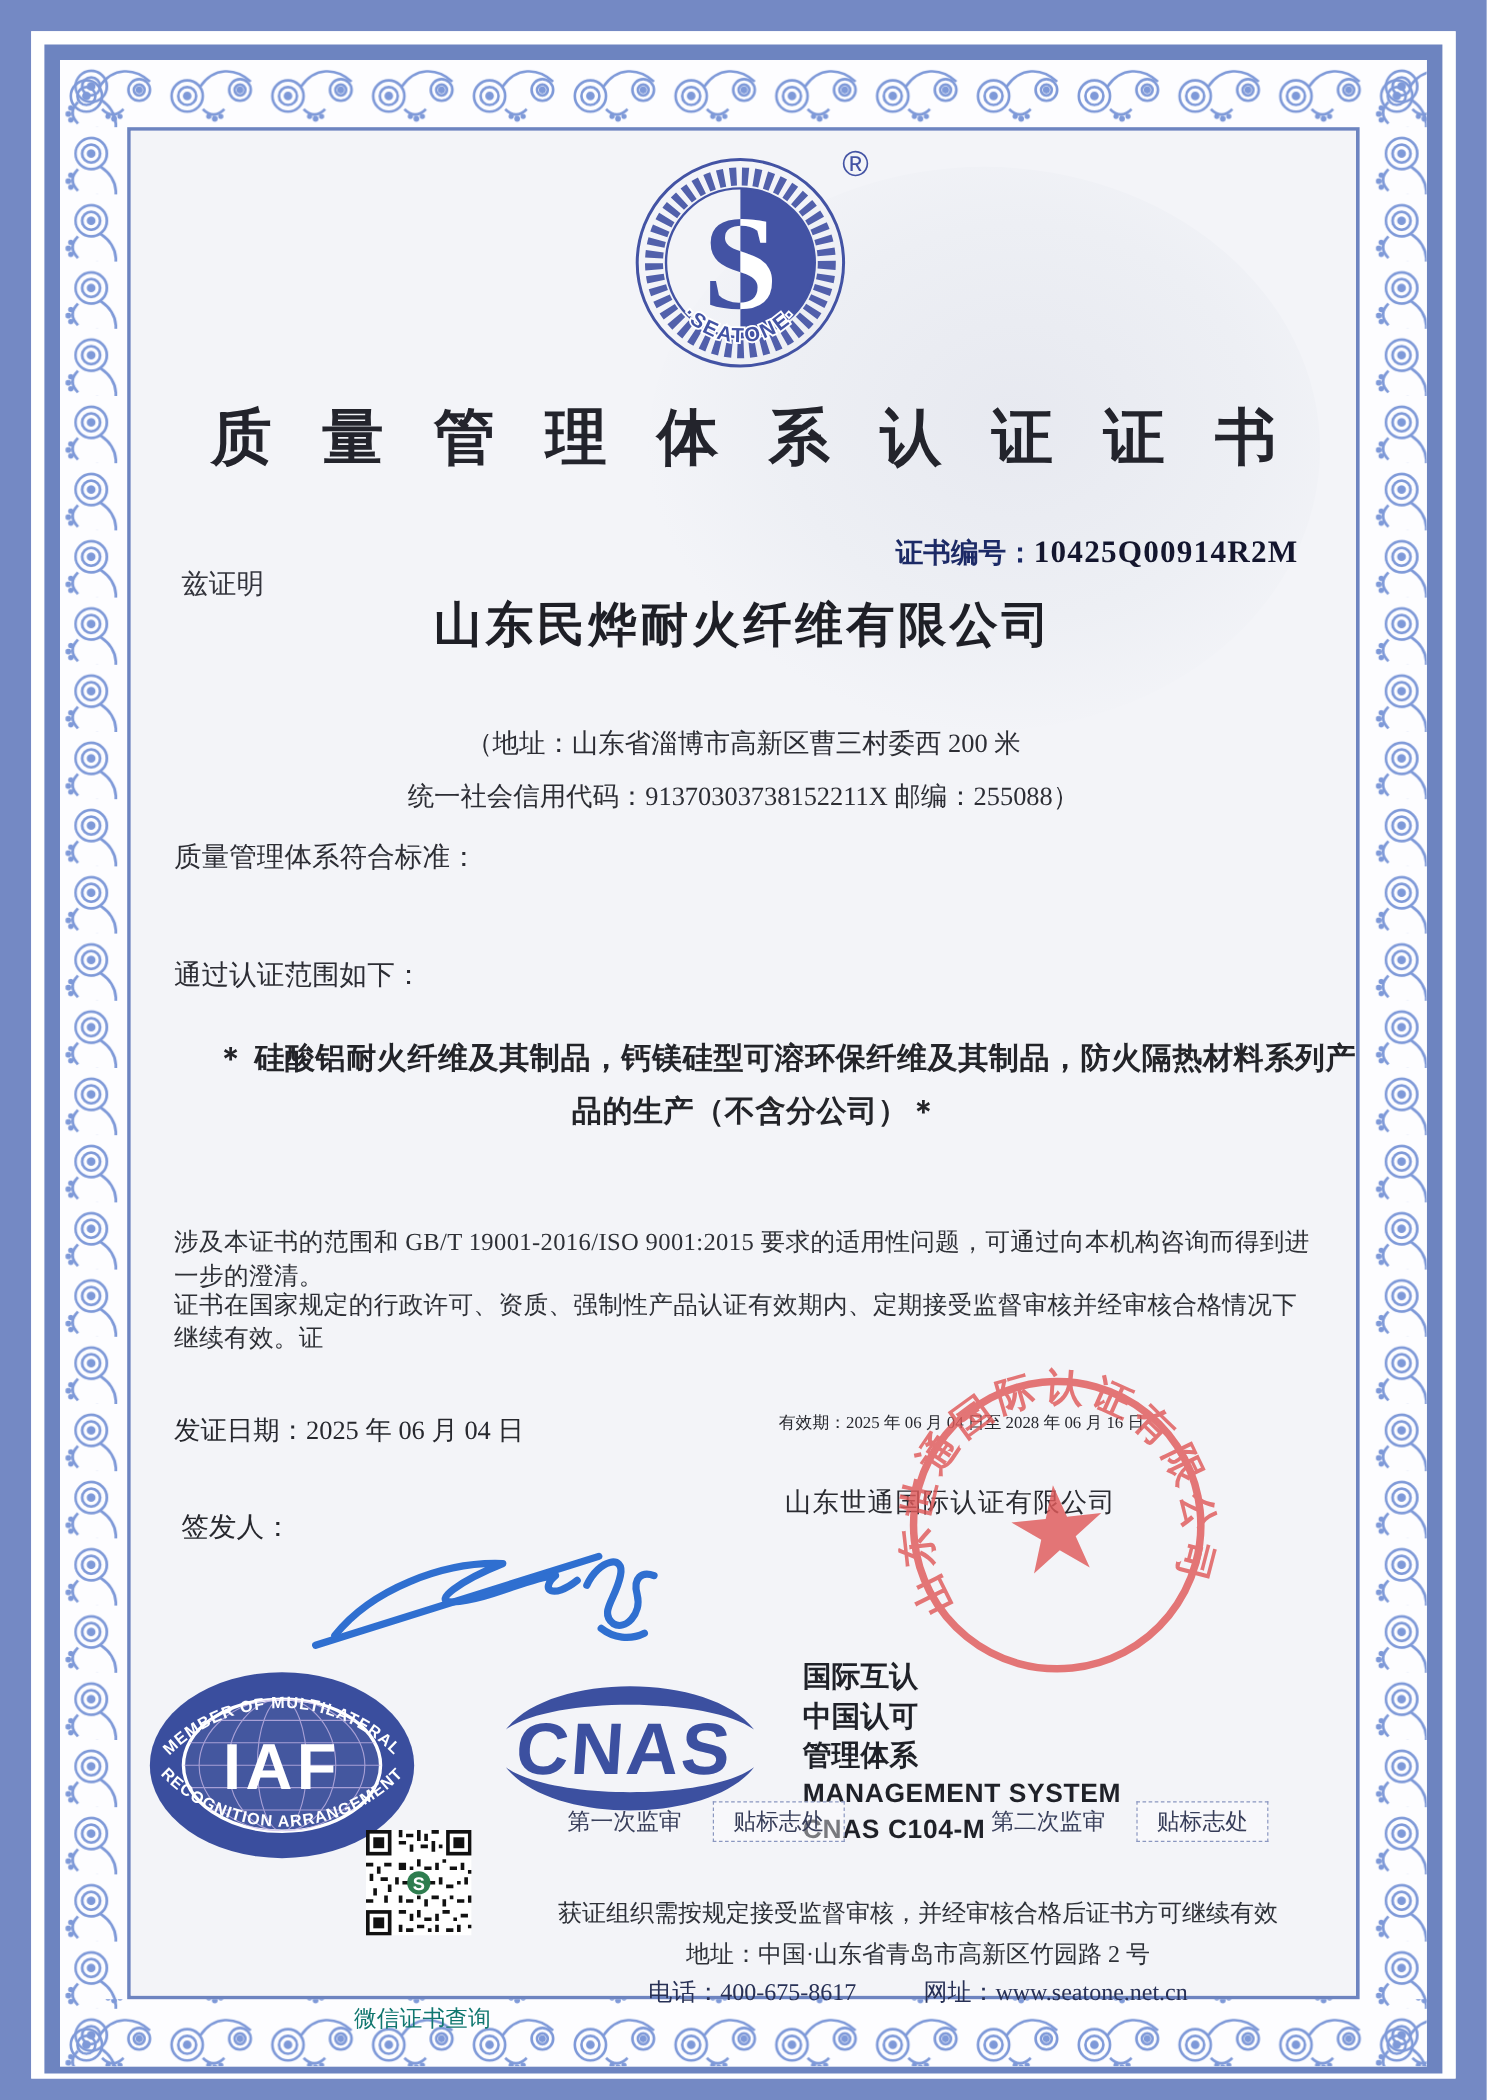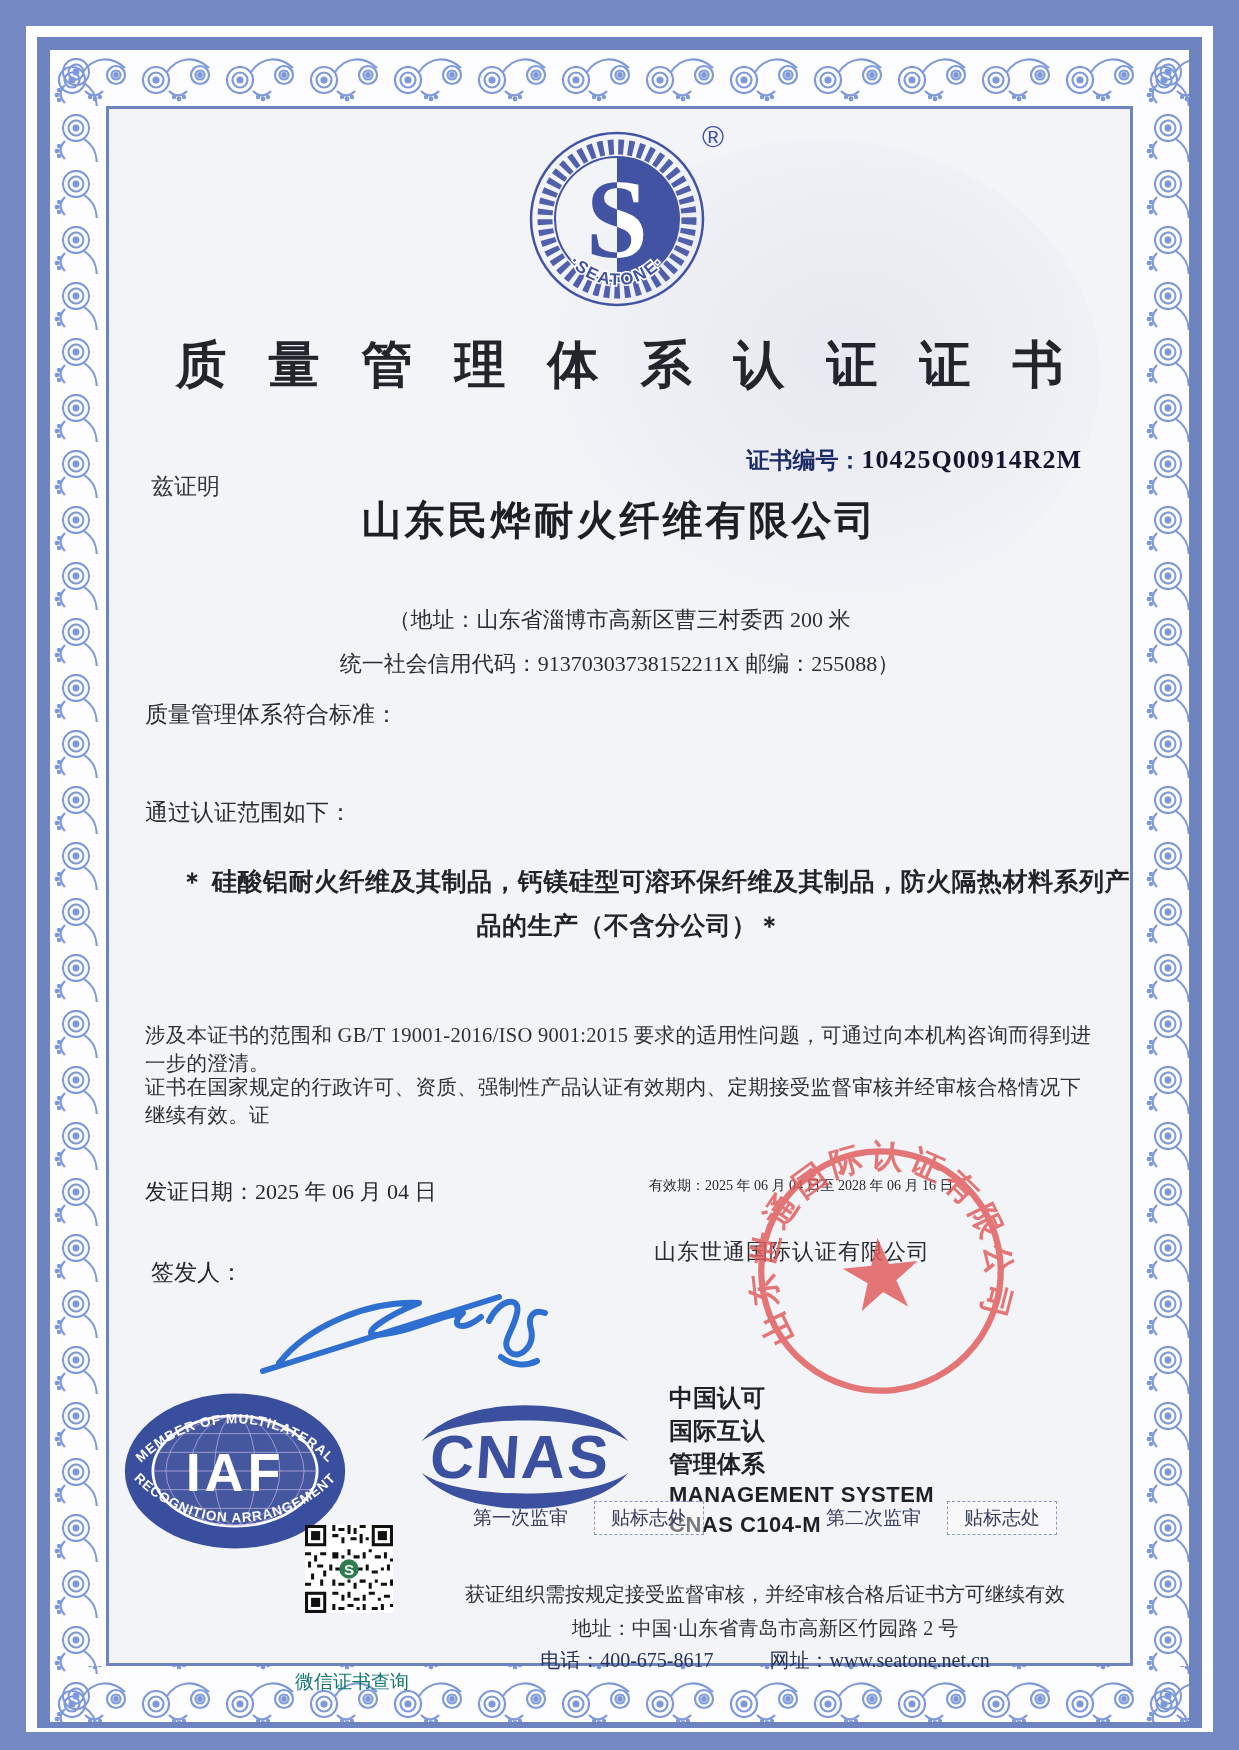--- a/index.html
+++ b/index.html
@@ -241,22 +241,22 @@
   </svg>
   <div class="abs qr-caption">微信证书查询</div>
 
   <svg class="abs cnas-logo" viewBox="0 0 260 150">
     <path d="M18,58 C58,6 202,6 242,58 C202,28 58,28 18,58 Z" fill="#3c50a0"></path>
     <path d="M18,92 C58,144 202,144 242,92 C202,122 58,122 18,92 Z" fill="#3c50a0"></path>
     <text x="130" y="98" text-anchor="middle" fill="#3c50a0" font-size="66" font-weight="bold" letter-spacing="2" font-family="Liberation Sans, DejaVu Sans, sans-serif" transform="skewX(-4)">CNAS</text>
   </svg>
 
   <div class="abs cnas-text">
+    <div class="zh">国际互认</div>
     <div class="zh">中国认可</div>
-    <div class="zh">国际互认</div>
     <div class="zh">管理体系</div>
     <div class="en">MANAGEMENT SYSTEM</div>
     <div class="en">CNAS C104-M</div>
   </div>
 
   <div class="abs audit-row">
     <span>第一次监审</span>
     <span class="sticker-box">贴标志处</span>
     <span style="width:70px;display:inline-block;"></span>
     <span>第二次监审</span>

